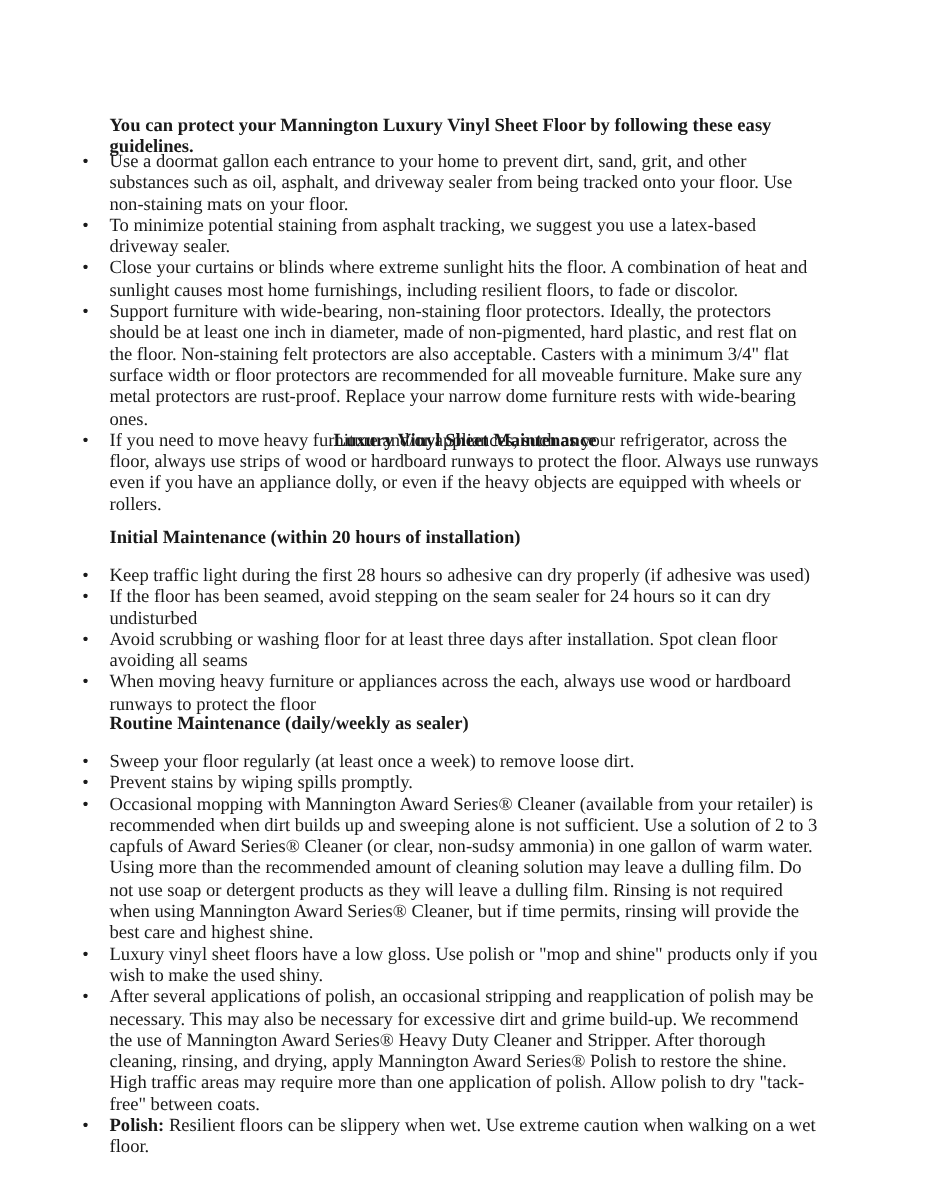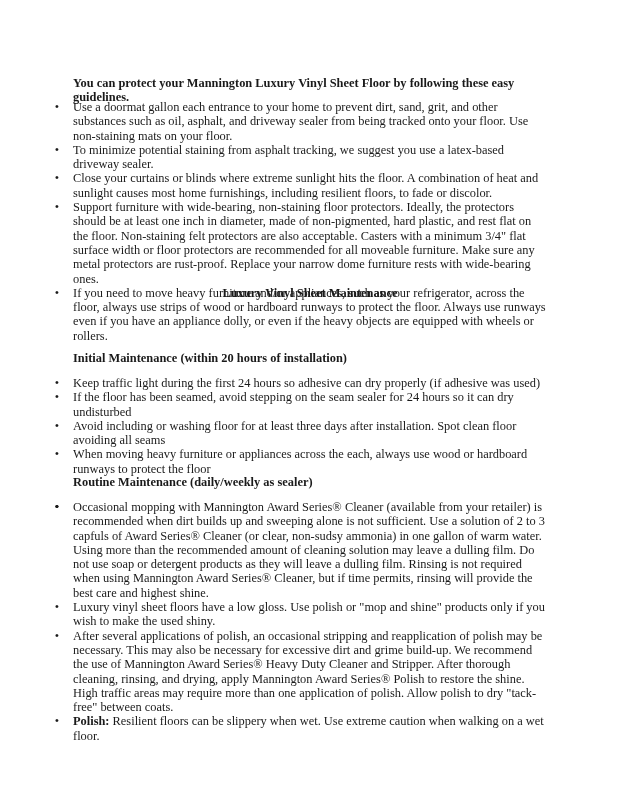--- a/index.html
+++ b/index.html
@@ -34,30 +34,30 @@
     <li><span class="bullet">•</span><span>Support furniture with wide-bearing, non-staining floor protectors. Ideally, the protectors should be at least one inch in diameter, made of non-pigmented, hard plastic, and rest flat on the floor. Non-staining felt protectors are also acceptable. Casters with a minimum 3/4" flat surface width or floor protectors are recommended for all moveable furniture. Make sure any metal protectors are rust-proof. Replace your narrow dome furniture rests with wide-bearing ones.</span></li>
     <li><span class="bullet">•</span><span>If you need to move heavy furniture and/or appliances, such as your refrigerator, across the floor, always use strips of wood or hardboard runways to protect the floor. Always use runways even if you have an appliance dolly, or even if the heavy objects are equipped with wheels or rollers.</span></li>
   </ul>
 
   <p class="block bold center" style="top:286px;">Luxury Vinyl Sheet Maintenance</p>
 
 
   <p class="block bold" style="top:351px;">Initial Maintenance (within 20 hours of installation)</p>
 
   <ul class="list" style="top:376px;">
-    <li><span class="bullet">•</span><span>Keep traffic light during the first 24 hours so adhesive can dry properly (if adhesive was used)</span></li>
+    <li><span class="bullet">•</span><span>Keep traffic light during the first 28 hours so adhesive can dry properly (if adhesive was used)</span></li>
     <li><span class="bullet">•</span><span>If the floor has been seamed, avoid stepping on the seam sealer for 24 hours so it can dry undisturbed</span></li>
-    <li><span class="bullet">•</span><span>Avoid including or washing floor for at least three days after installation. Spot clean floor avoiding all seams</span></li>
+    <li><span class="bullet">•</span><span>Avoid scrubbing or washing floor for at least three days after installation. Spot clean floor avoiding all seams</span></li>
     <li><span class="bullet">•</span><span>When moving heavy furniture or appliances across the each, always use wood or hardboard runways to protect the floor</span></li>
   </ul>
 
   <p class="block bold" style="top:475px;">Routine Maintenance (daily/weekly as sealer)</p>
 
   <ul class="list" style="top:500px;">
-    <li><span class="bullet">•</span></li>
-    <li><span class="bullet">•</span></li>
+    <li><span class="bullet">•</span><span>Sweep your floor regularly (at least once a week) to remove loose dirt.</span></li>
+    <li><span class="bullet">•</span><span>Prevent stains by wiping spills promptly.</span></li>
     <li><span class="bullet">•</span><span>Occasional mopping with Mannington Award Series® Cleaner (available from your retailer) is recommended when dirt builds up and sweeping alone is not sufficient. Use a solution of 2 to 3 capfuls of Award Series® Cleaner (or clear, non-sudsy ammonia) in one gallon of warm water. Using more than the recommended amount of cleaning solution may leave a dulling film. Do not use soap or detergent products as they will leave a dulling film. Rinsing is not required when using Mannington Award Series® Cleaner, but if time permits, rinsing will provide the best care and highest shine.</span></li>
     <li><span class="bullet">•</span><span>Luxury vinyl sheet floors have a low gloss. Use polish or "mop and shine" products only if you wish to make the used shiny.</span></li>
     <li><span class="bullet">•</span><span>After several applications of polish, an occasional stripping and reapplication of polish may be necessary. This may also be necessary for excessive dirt and grime build-up. We recommend the use of Mannington Award Series® Heavy Duty Cleaner and Stripper. After thorough cleaning, rinsing, and drying, apply Mannington Award Series® Polish to restore the shine. High traffic areas may require more than one application of polish. Allow polish to dry "tack-free" between coats.</span></li>
     <li><span class="bullet">•</span><span class="bold">Polish:</span><span> Resilient floors can be slippery when wet. Use extreme caution when walking on a wet floor.</span></li>
   </ul>
 
 </div>
 
 </body></html>

